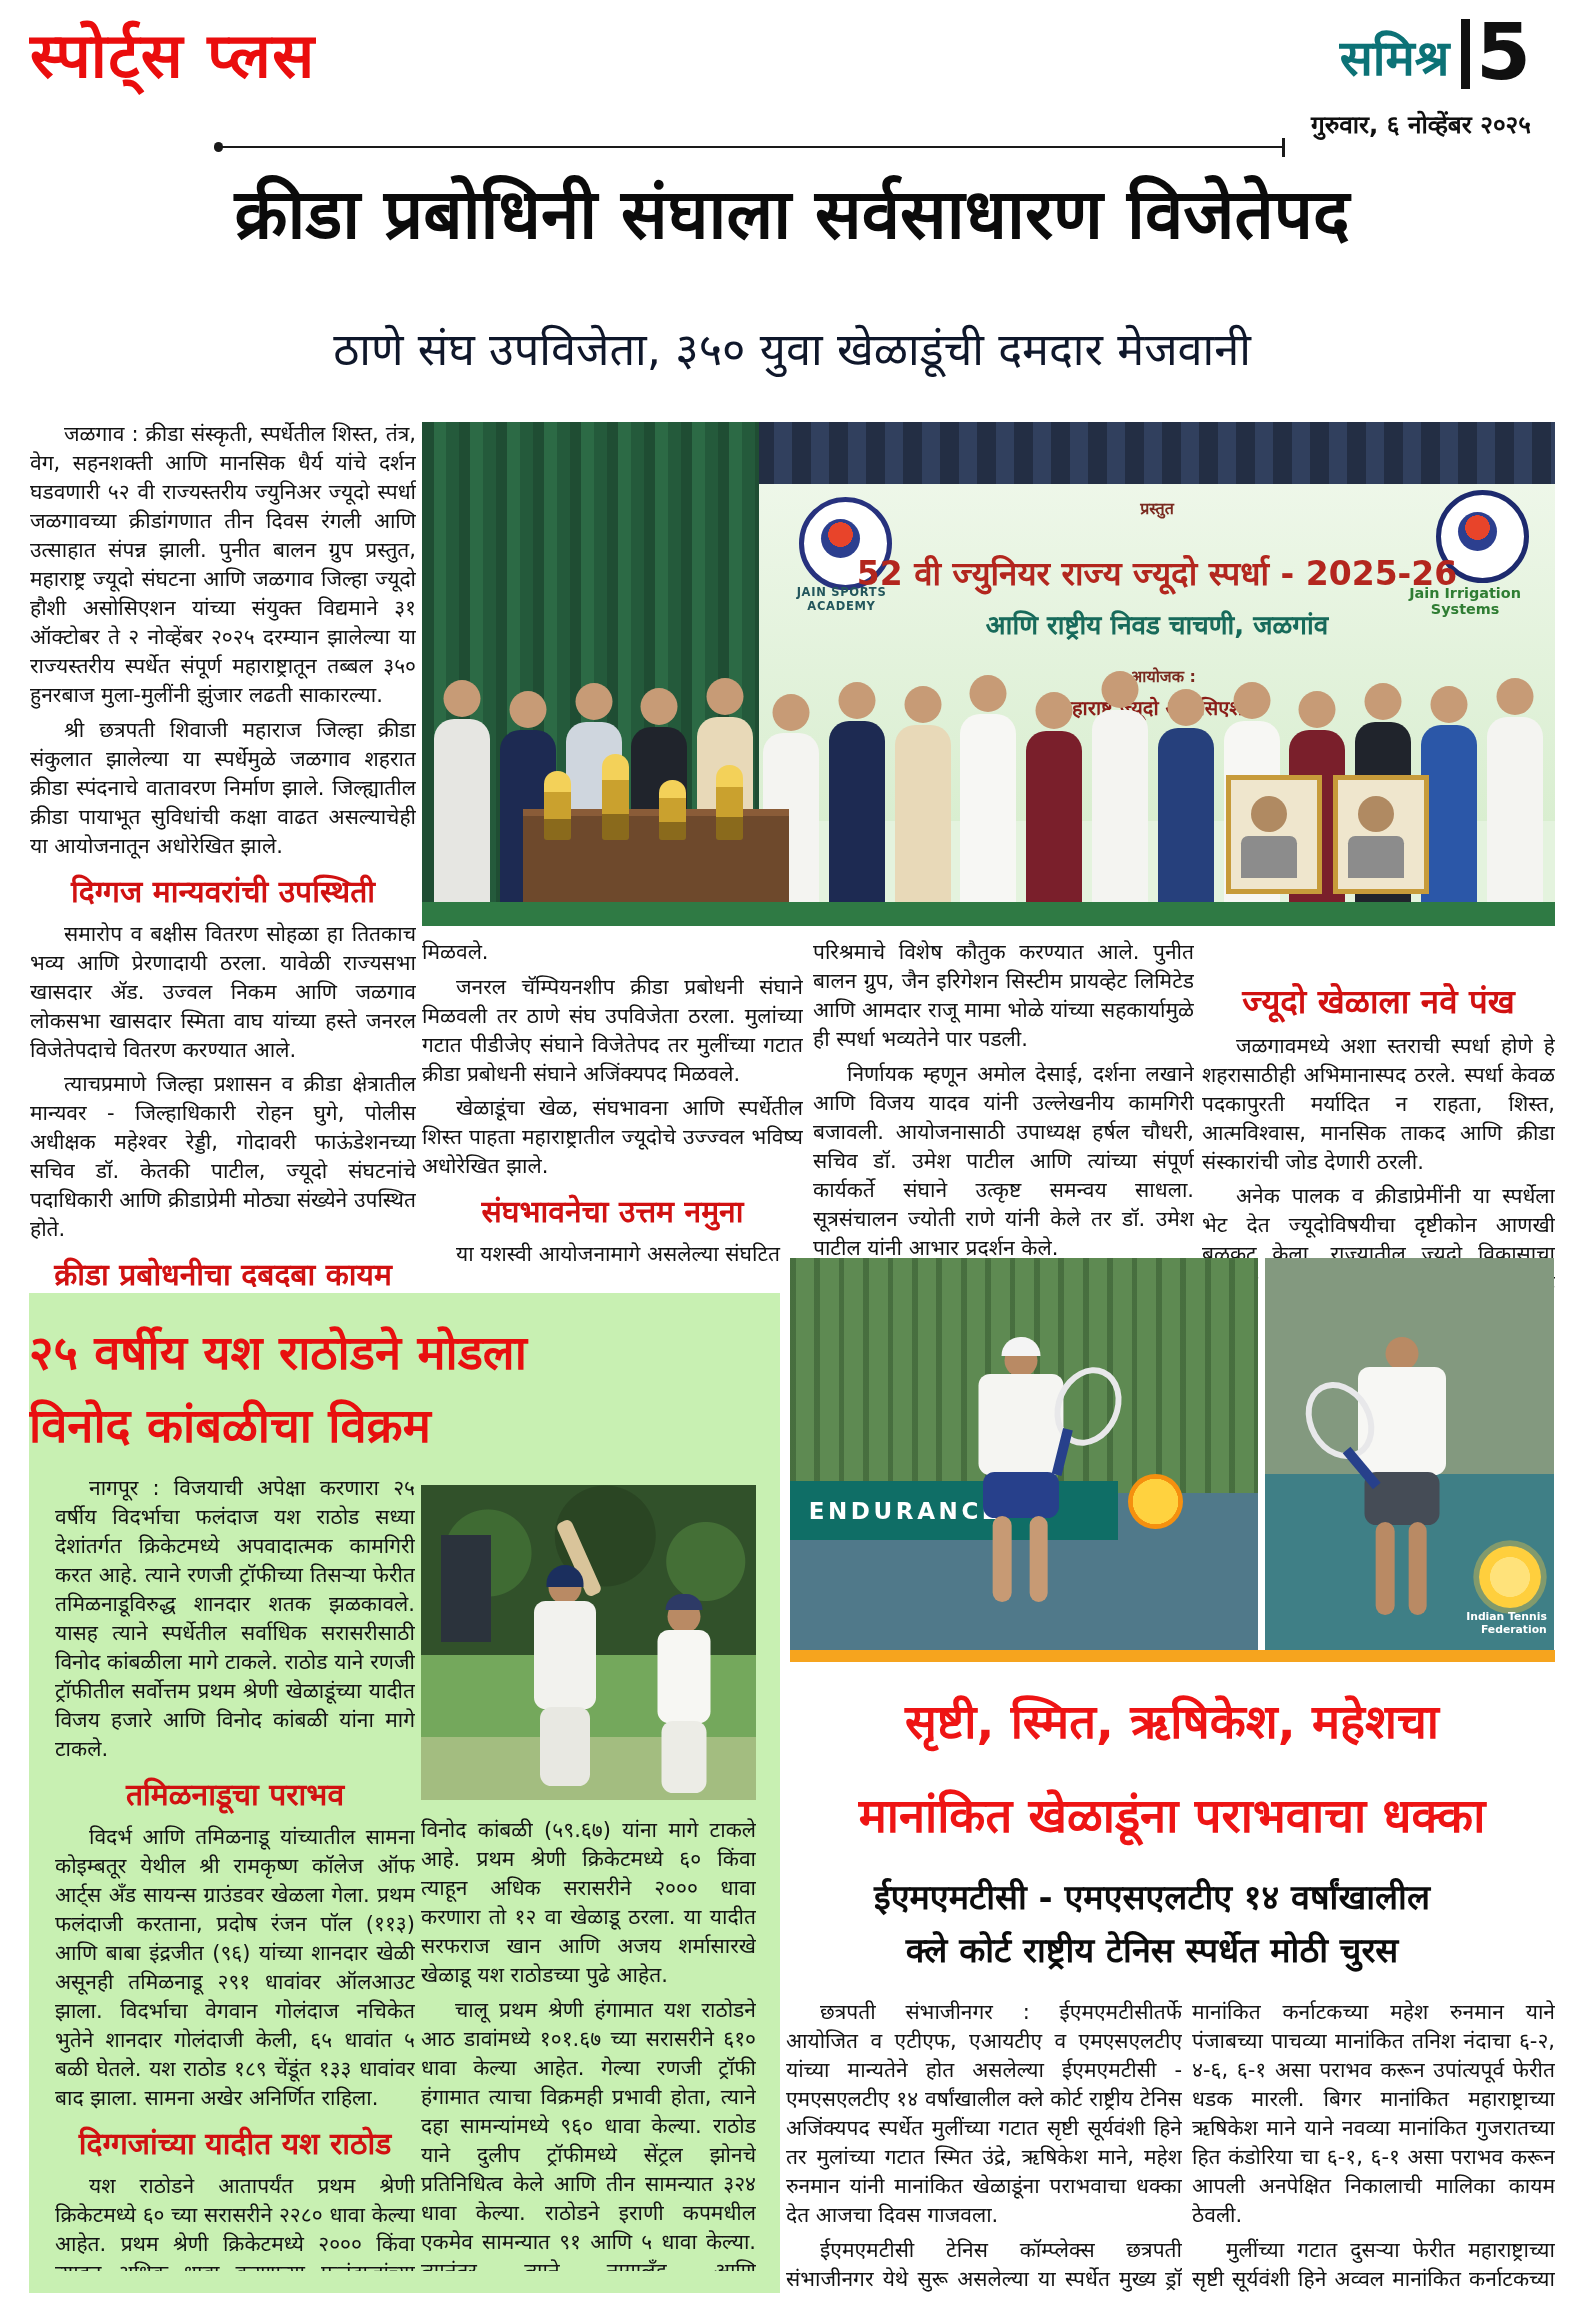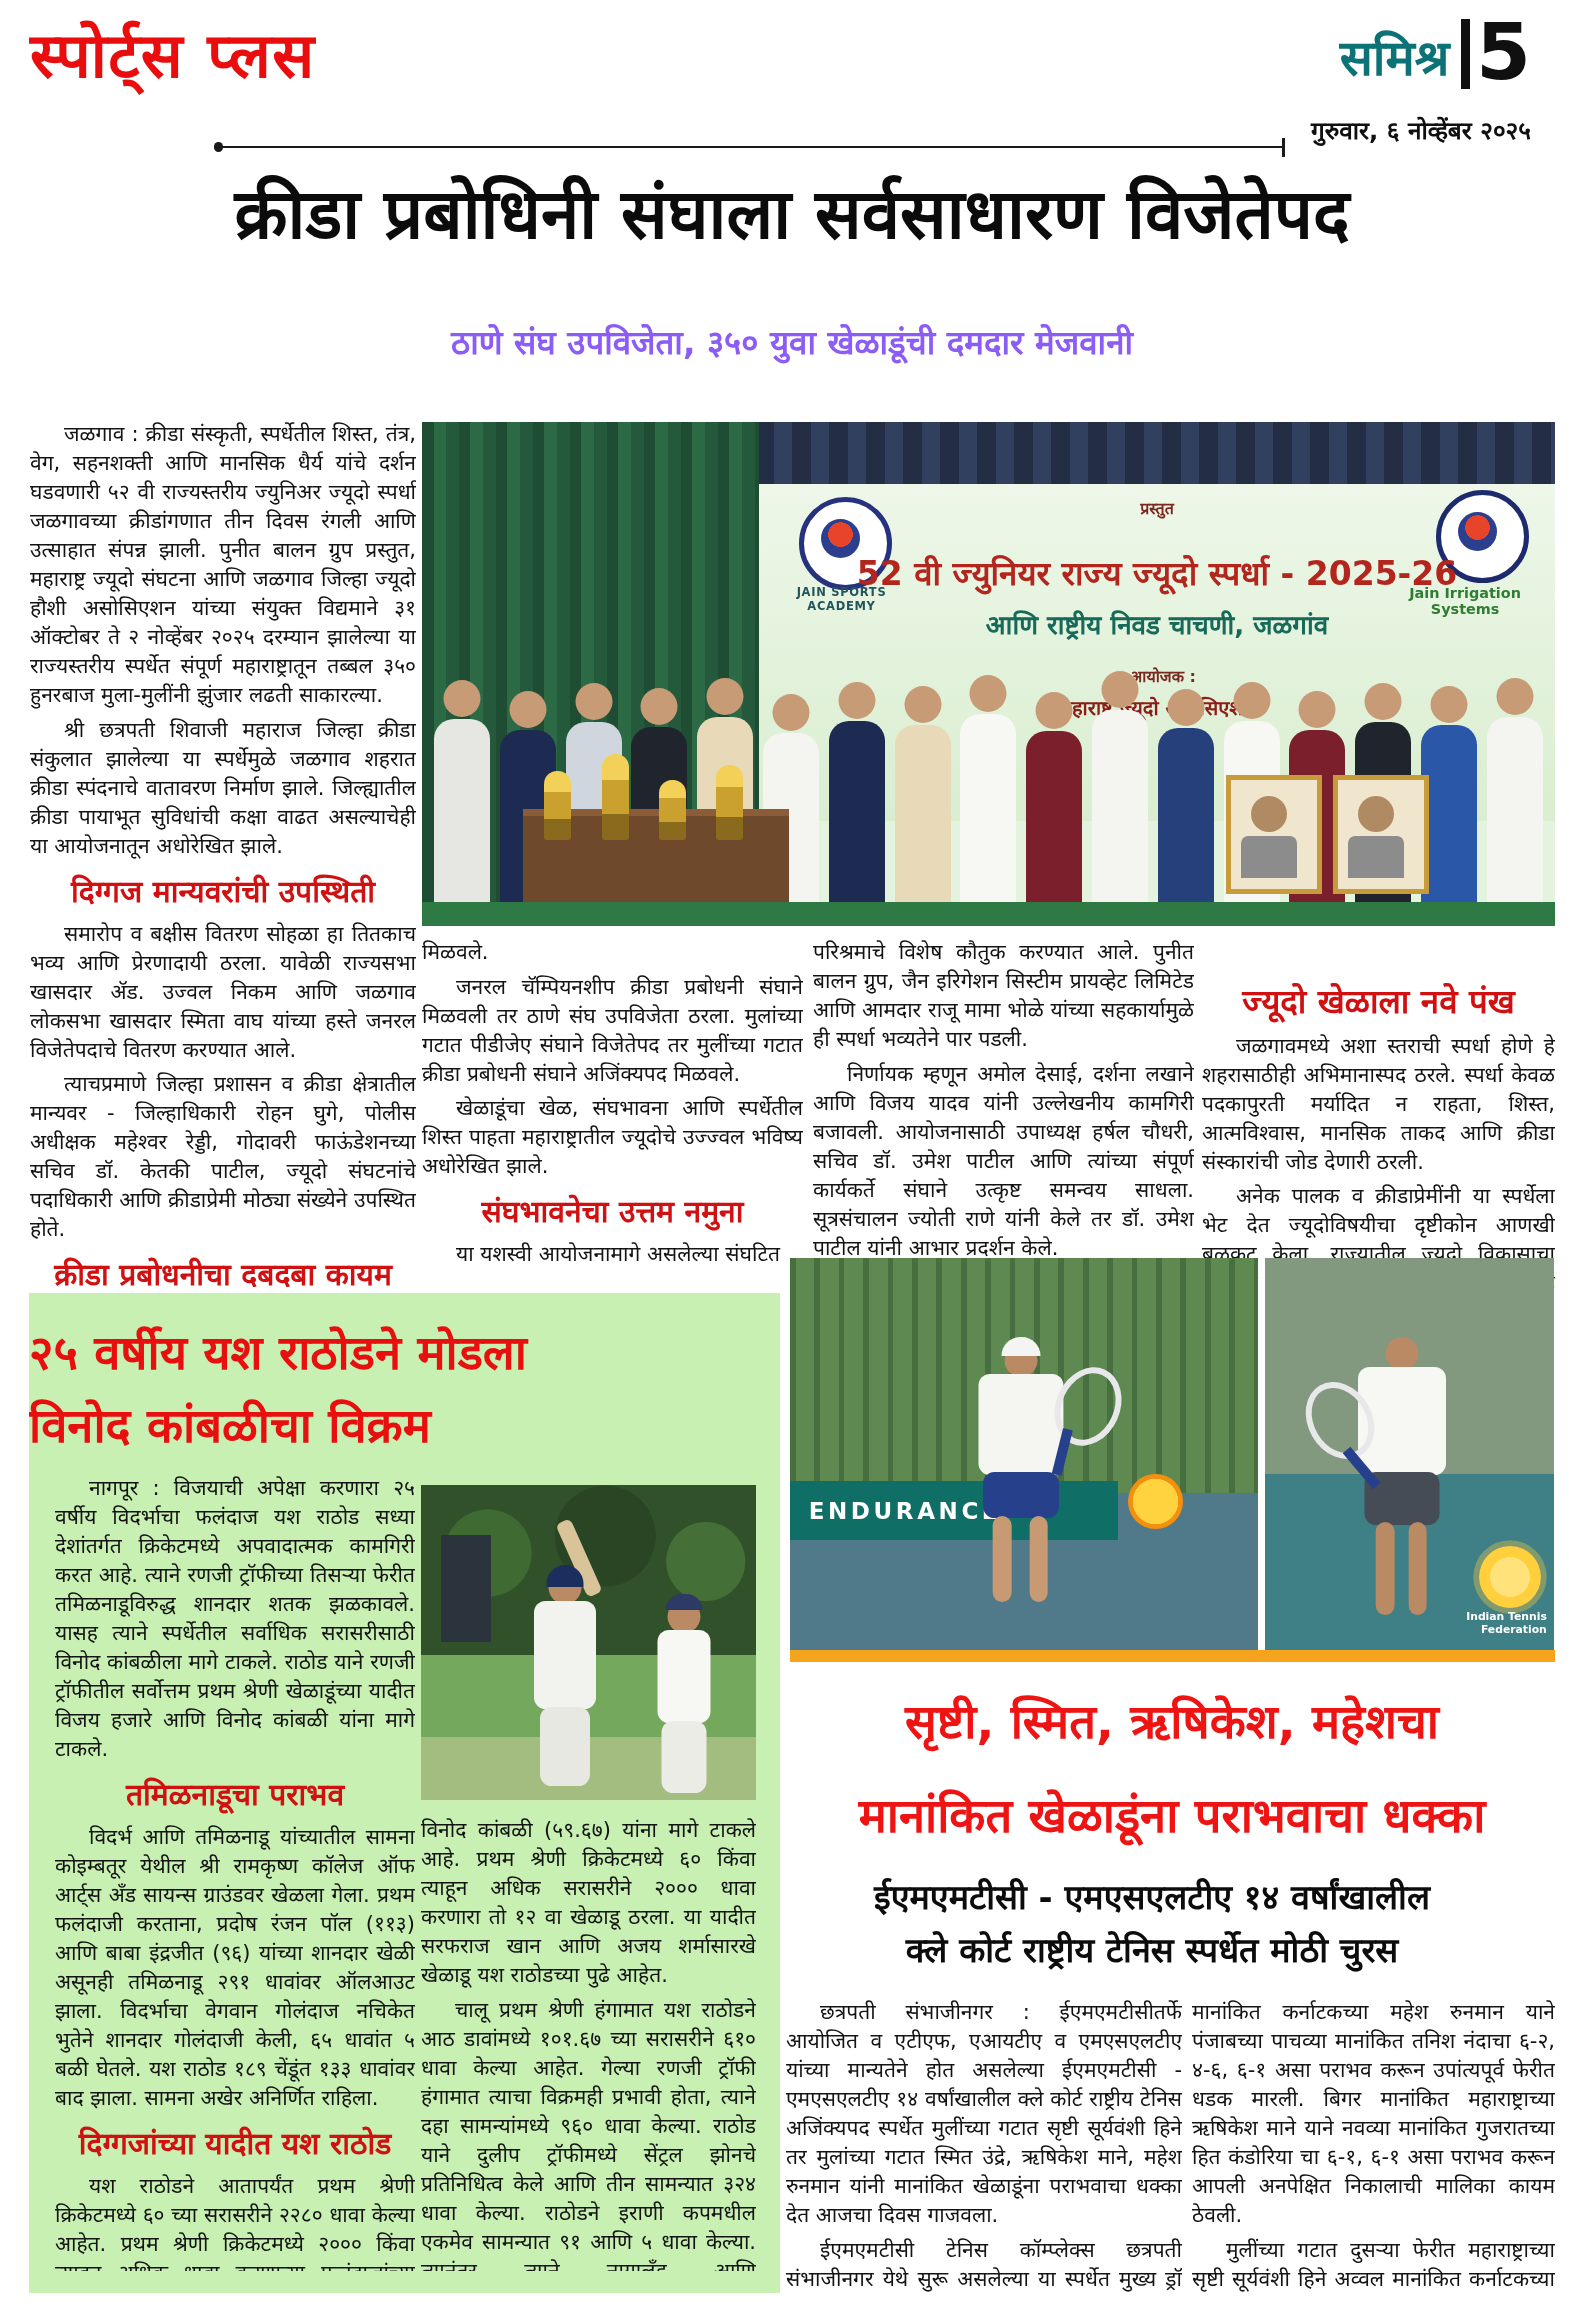--- a/index.html
+++ b/index.html
@@ -14,30 +14,30 @@
     color:#ea0d0d; letter-spacing:1.4px; line-height:1.1;
   }
   .rule { position:absolute; left:217px; top:146px; width:1068px; height:2.2px; background:#1a1a1a; }
   .rule::before { content:""; position:absolute; left:-2.9px; top:-3.6px; width:9.3px; height:9.3px; border-radius:50%; background:#1a1a1a; }
   .rule::after  { content:""; position:absolute; right:0; top:-8px; width:2.9px; height:18.7px; background:#1a1a1a; }
   .masthead { position:absolute; right:52px; top:16px; text-align:right; }
   .mh-top { display:flex; align-items:flex-end; justify-content:flex-end; }
   .section-name { color:#0c7276; font-size:49px; font-weight:900; line-height:1.0; padding-bottom:5.7px; }
   .mh-bar { display:inline-block; width:9.3px; height:70px; background:#101010; margin:0 5.7px 0 11.5px; }
   .pageno { font-size:79px; font-weight:700; line-height:0.92; color:#101010; }
-  .mh-date { font-size:24.4px; font-weight:700; color:#101010; margin-top:24px; }
+  .mh-date { font-size:24.4px; font-weight:700; color:#101010; margin-top:18px; }
 
   
   .headline {
     position:absolute; left:29px; top:177px; width:1526px; text-align:center;
     font-size:69px; font-weight:900; color:#0b0b0b; line-height:1.1;
   }
   .subheadline {
     position:absolute; left:29px; top:325px; width:1526px; text-align:center;
-    font-size:33px; font-weight:700; color:#8b5cf6; line-height:1.1;
+    font-size:45px; font-weight:400; color:#0f172a; line-height:1.1;
   }
 
   
   .bodycol { position:absolute; font-size:21px; line-height:29px; text-align:justify; overflow:hidden; color:#131313; }
   .bodycol p { margin:0 0 5.7px; text-indent:34px; }
   .bodycol p.cont { text-indent:0; }
   .sechead { color:#d11111; font-size:30px; font-weight:800; text-align:center; margin:13px 0 10px; line-height:1.2; }
   #col1 { left:30px;  top:420px;  width:386px; height:867px; }
   #col2 { left:422px; top:938px; width:381px; height:350px; }
   #col3 { left:813px;top:938px; width:381px; height:350px; }

